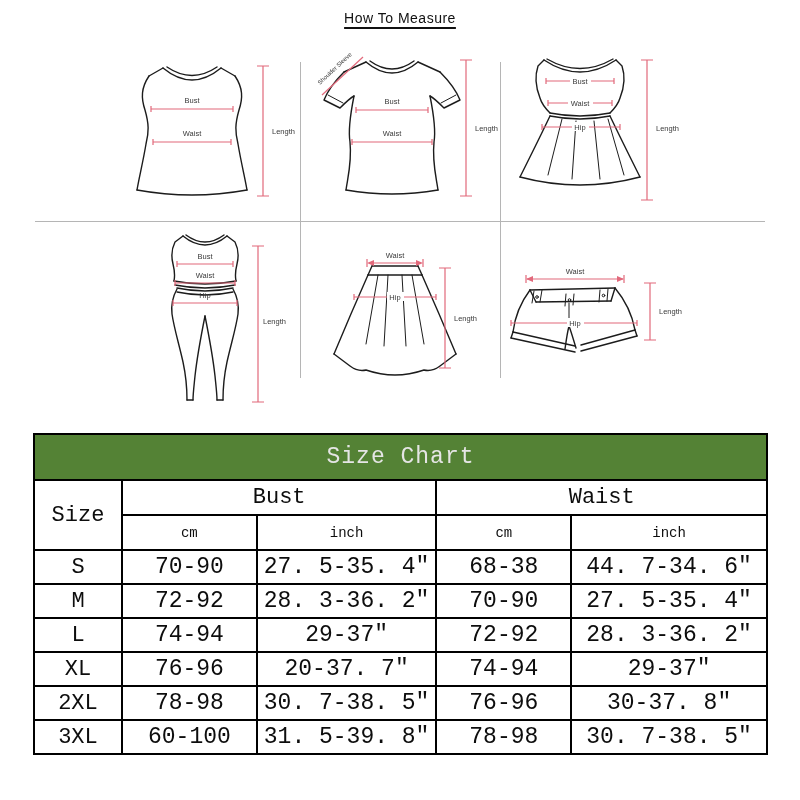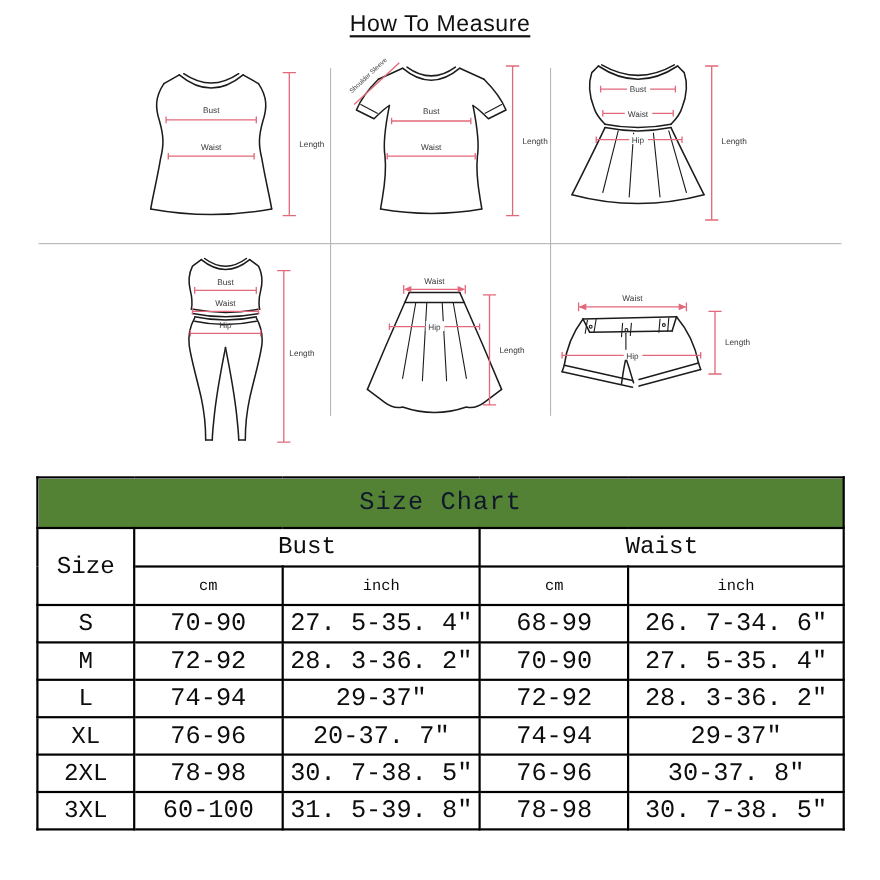--- a/index.html
+++ b/index.html
@@ -3,21 +3,21 @@
 <meta charset="utf-8">
 <style>
   html,body{margin:0;padding:0;}
   body{
     width:800px;height:800px;position:relative;background:#ffffff;
     font-family:"Liberation Sans", sans-serif;overflow:hidden;
   }
   
   .page-title{
     position:absolute;top:10px;left:0;width:800px;text-align:center;
-    font-size:21px;letter-spacing:.5px;color:#111;
+    font-size:14px;letter-spacing:.5px;color:#111;
     text-decoration:underline;text-decoration-thickness:2px;text-underline-offset:4px;
   }
   
   .divider-v{position:absolute;width:1px;background:#b5b5b5;}
   .divider-h{position:absolute;height:1px;background:#b5b5b5;}
   
   .diagram{position:absolute;}
   svg text{font-family:"Liberation Sans", sans-serif;fill:#3a3a3a;}
   .garment{stroke:#1c1c1c;stroke-width:1.4;fill:none;stroke-linecap:round;stroke-linejoin:round;}
   .detail{stroke:#1c1c1c;stroke-width:1;fill:none;stroke-linecap:round;}
@@ -30,21 +30,21 @@
   .size-table{
     position:absolute;left:33px;top:433px;width:735px;
     border-collapse:collapse;table-layout:fixed;
     font-family:"Liberation Mono","DejaVu Sans Mono",monospace;color:#0d0d0d;
   }
   .size-table td{
     border:2px solid #000;text-align:center;vertical-align:middle;
     font-size:23px;height:32px;padding:0;overflow:hidden;white-space:nowrap;
   }
   .size-table td.green-header{
-    background:#548235;color:#0f172a;font-size:23px;height:44px;letter-spacing:1px;
+    background:#548235;color:#e5e5e5;font-size:23px;height:44px;letter-spacing:1px;
   }
   .size-table td.group-header{font-size:22px;height:33px;}
   .size-table td.unit-header{font-size:14px;height:33px;}
   .size-table td.size-col{font-size:22px;border-radius:29px;}
 </style>
 </head>
 <body>
 
 <div class="page-title">How To Measure</div>
 
@@ -243,22 +243,22 @@
     <tr>
       <td class="unit-header">cm</td>
       <td class="unit-header">inch</td>
       <td class="unit-header">cm</td>
       <td class="unit-header">inch</td>
     </tr>
     <tr>
       <td class="size-col">S</td>
       <td>70-90</td>
       <td>27. 5-35. 4″</td>
-      <td>68-99</td>
-      <td>26. 7-34. 6″</td>
+      <td>68-38</td>
+      <td>44. 7-34. 6″</td>
     </tr>
     <tr>
       <td class="size-col">M</td>
       <td>72-92</td>
       <td>28. 3-36. 2″</td>
       <td>70-90</td>
       <td>27. 5-35. 4″</td>
     </tr>
     <tr>
       <td class="size-col">L</td>

